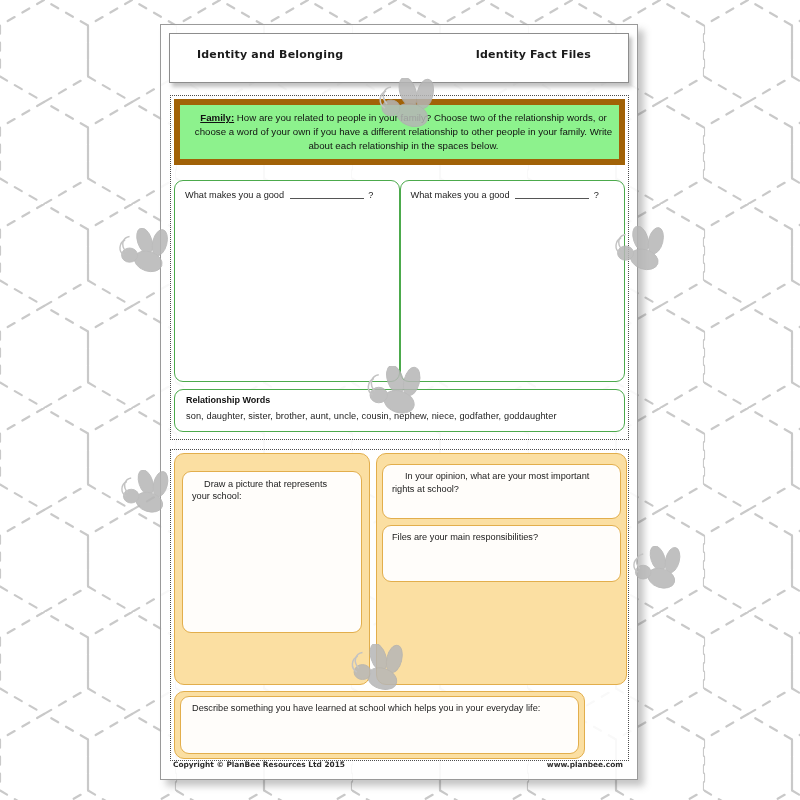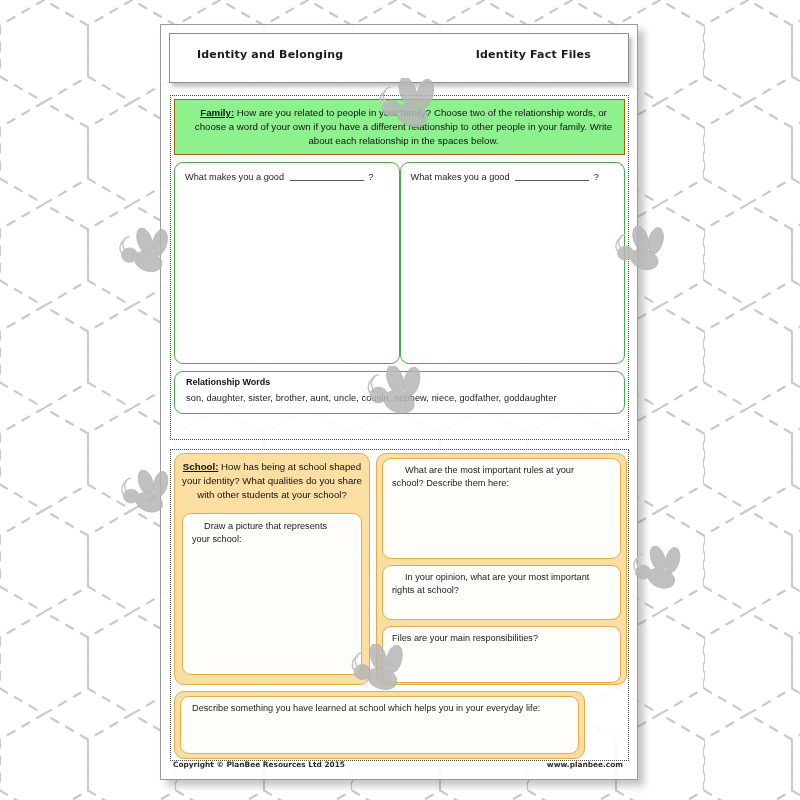--- a/index.html
+++ b/index.html
@@ -68,36 +68,36 @@
     top: 70px;
     width: 459px;
     height: 345px;
     border: 1px dotted #4c4c4c;
     box-sizing: border-box;
     padding: 3px;
   }
   #family-banner {
     width: 100%;
     background: #8df28d;
-    border: 1px solid #a16207;
+    border: 6px solid #a16207;
     box-sizing: border-box;
     padding: 6px 2px 7px 10px;
     text-align: center;
     font-size: 9.7px;
     line-height: 1.42;
     color: #111;
   }
   #family-banner b {
     text-decoration: underline;
     font-weight: bold;
   }
   #family-boxes {
     display: flex;
     gap: 0;
-    margin-top: 7px;
+    margin-top: 15px;
   }
   .family-box {
     flex: 1;
     height: 202px;
     background: rgba(255,255,255,0.92);
     border: 1px solid #4caa4c;
     border-radius: 9px;
     box-sizing: border-box;
     padding: 8px 10px 0 10px;
     font-size: 9.2px;
@@ -290,35 +290,27 @@
     <div id="relationship-box">
       <div id="relationship-title">Relationship Words</div>
       <div id="relationship-words">son, daughter, sister, brother, aunt, uncle, cousin, nephew, niece, godfather, goddaughter</div>
     </div>
   </div>
 
   <div id="school-section">
     <div id="school-inner">
 
       <div id="school-panel-left">
-        <div id="school-heading">
-          <b>School:</b>
-          <span>How has being at school shaped your identity? What qualities do you share with other students at your school?</span>
-        </div>
         <div id="draw-box">
           <div class="indent">Draw a picture that represents</div>
           <div>your school:</div>
         </div>
       </div>
 
       <div id="school-panel-right">
-        <div class="white-card" id="rules-card">
-          <div class="indent">What are the most important rules at your</div>
-          <div>school? Describe them here:</div>
-        </div>
         <div class="white-card" id="rights-card">
           <div class="indent">In your opinion, what are your most important</div>
           <div>rights at school?</div>
         </div>
         <div class="white-card" id="resp-card">
           <div>Files are your main responsibilities?</div>
         </div>
       </div>
 
       <div id="everyday-panel">

